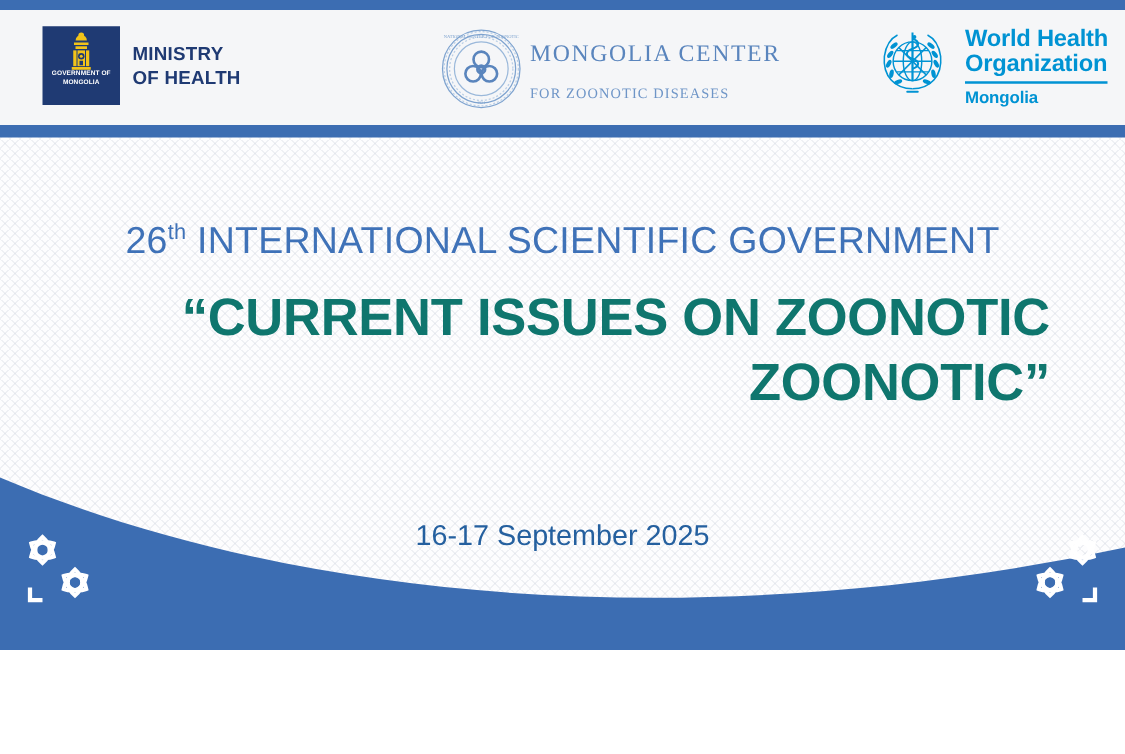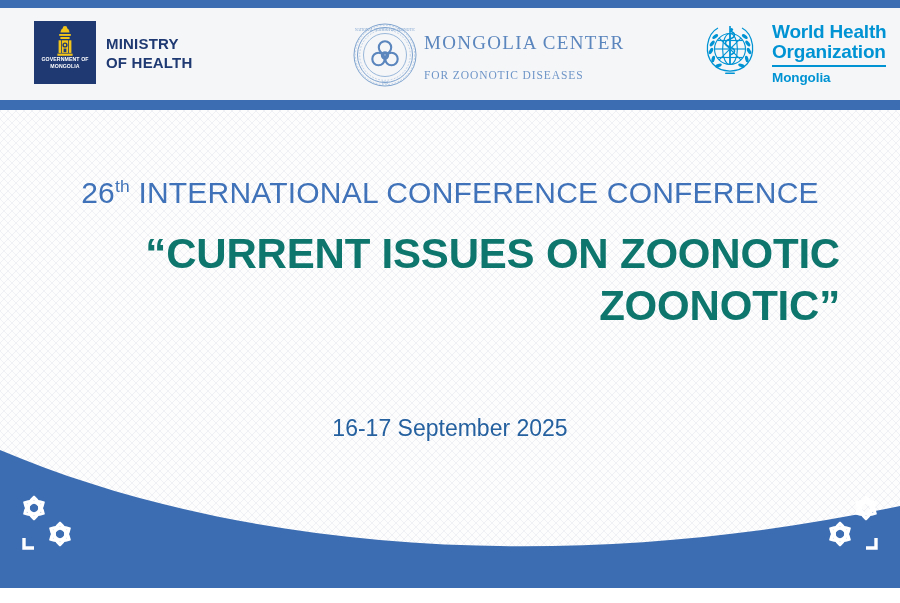--- a/index.html
+++ b/index.html
@@ -6,21 +6,21 @@
     margin: 0;
     padding: 0;
     background: #ffffff;
   }
   body {
     font-family: "Liberation Sans", sans-serif;
   }
   .slide {
     position: relative;
     width: 900px;
-    height: 588px;
+    height: 520px;
     overflow: hidden;
     background: #fbfbfc;
   }
 
   
   .bg-texture {
     position: absolute;
     left: 0; top: 0;
     width: 900px; height: 603px;
     background-color: #fdfdfe;
@@ -307,21 +307,21 @@
       </svg>
     </div>
     <div class="who-text">
       <div class="who-l1">World Health</div>
       <div class="who-l1">Organization</div>
       <div class="who-rule"></div>
       <div class="who-l2">Mongolia</div>
     </div>
   </div>
 
-  <div class="conf-line"><span>26</span><sup>th</sup>&nbsp;<span>INTERNATIONAL CONFERENCE CONFERENCE</span></div>
+  <div class="conf-line"><span>26</span><sup>th</sup>&nbsp;<span>INTERNATIONAL SCIENTIFIC GOVERNMENT</span></div>
 
   <div class="conf-title">
     <div>“CURRENT ISSUES ON ZOONOTIC</div>
     <div>ZOONOTIC”</div>
   </div>
 
   <div class="conf-meta">
     <div>16-17 September 2025</div>
   </div>
 

